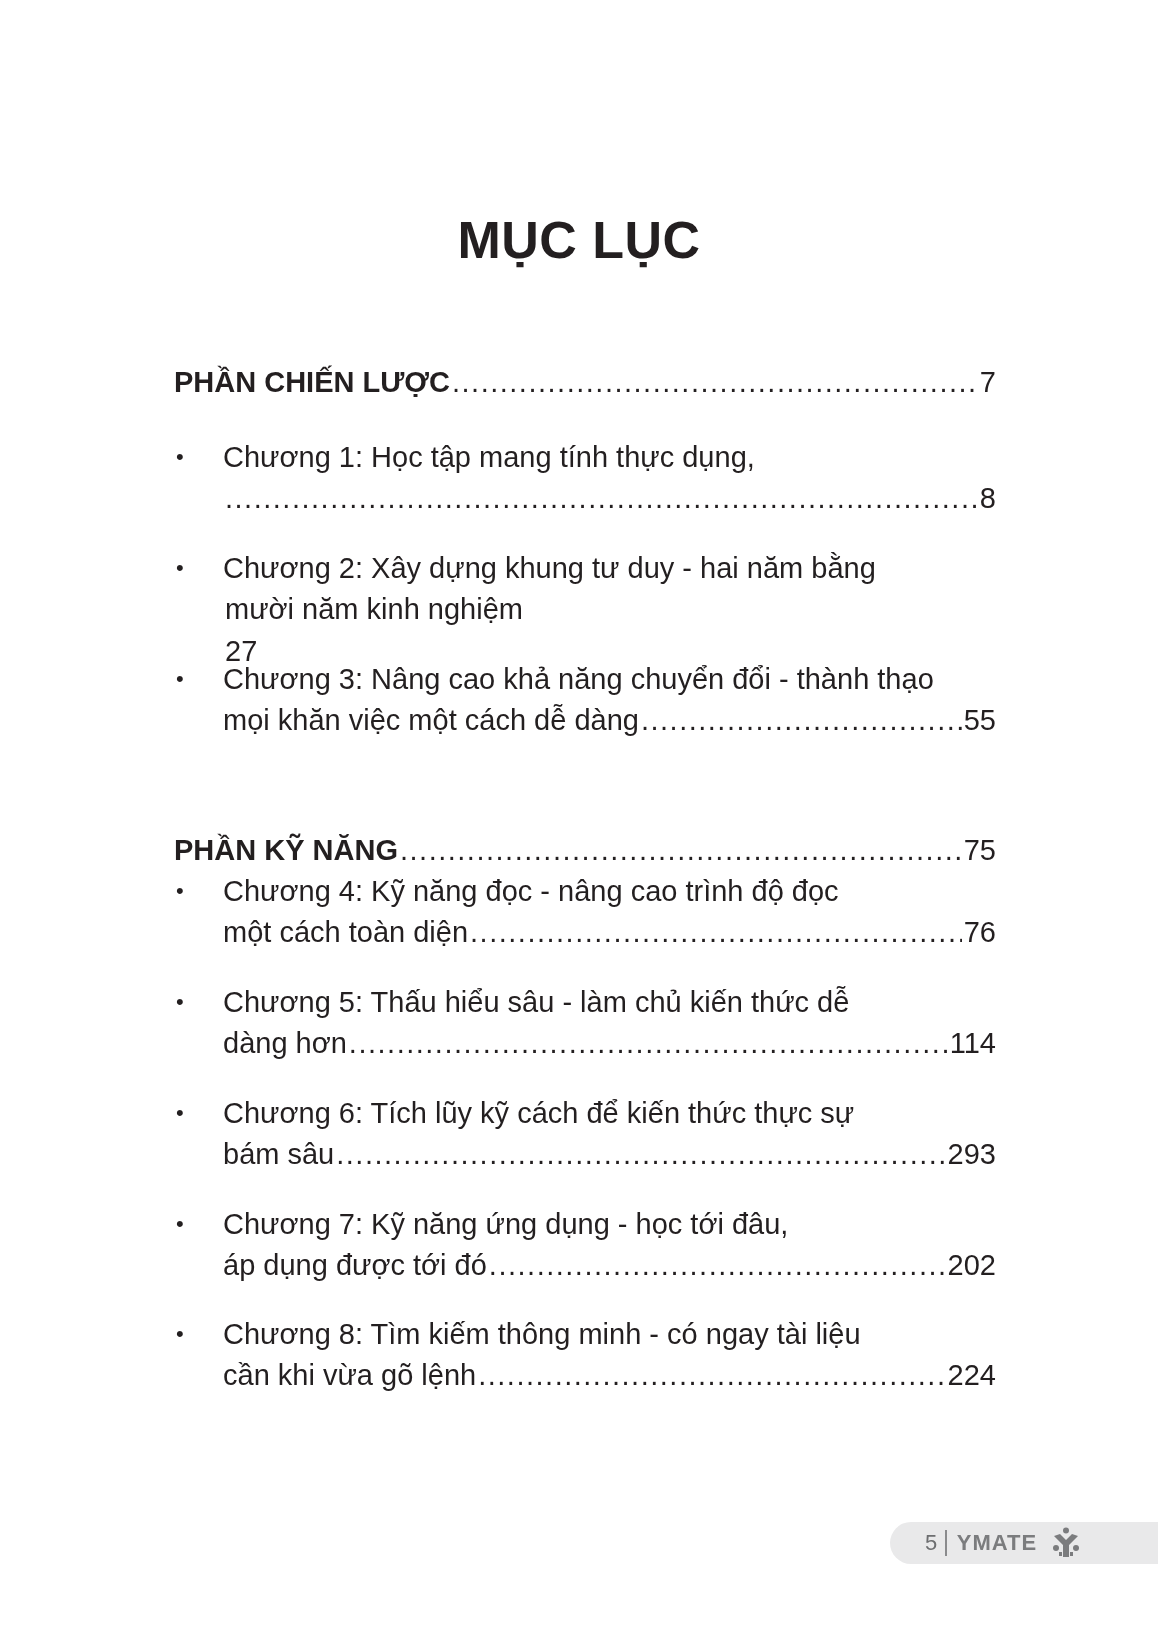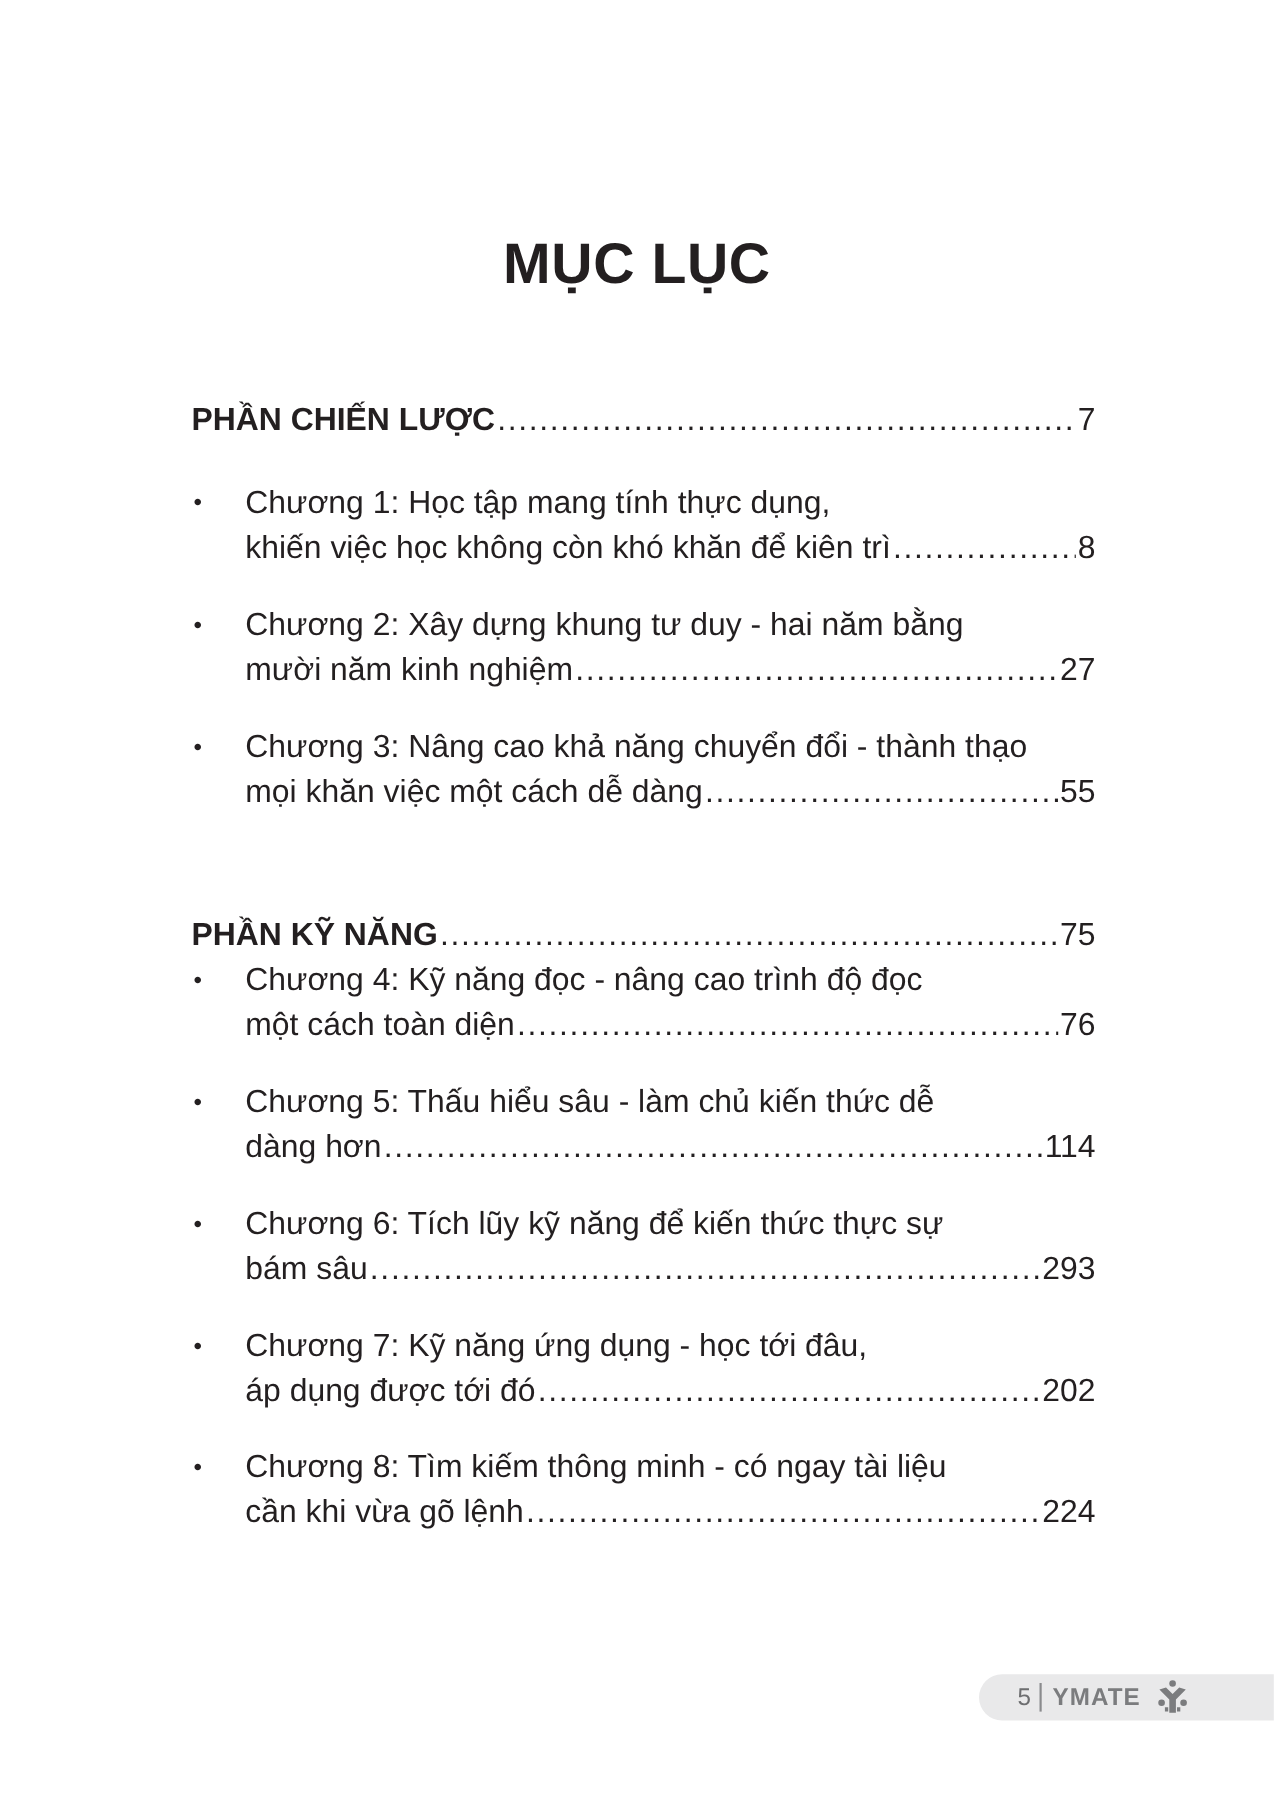--- a/index.html
+++ b/index.html
@@ -52,32 +52,31 @@
     <span class="leader"></span>
     <span class="page">7</span>
   </div>
 
   <div class="chapter" style="top:436px;">
     <span class="bullet">•</span>
     <div class="line" style="top:0;">
         <span>Chương 1: Học tập mang tính thực dụng,</span>
       </div>
     <div class="line" style="top:41px;">
-      <span>khiến việc học không còn khó khăn để kiên trì</span>
       <span class="leader"></span>
       <span class="page">8</span>
     </div>
   </div>
 
   <div class="chapter" style="top:547px;">
     <span class="bullet">•</span>
     <div class="line" style="top:0;">
         <span>Chương 2: Xây dựng khung tư duy - hai năm bằng</span>
       </div>
-    <div class="line" style="top:41px;">
+    <div class="line" style="top:41px;flex-direction:column;">
       <span>mười năm kinh nghiệm</span>
       <span class="leader"></span>
       <span class="page">27</span>
     </div>
   </div>
 
   <div class="chapter" style="top:658px;">
     <span class="bullet">•</span>
     <div class="line" style="top:0;">
         <span>Chương 3: Nâng cao khả năng chuyển đổi - thành thạo</span>
@@ -115,21 +114,21 @@
     <div class="line" style="top:41px;">
       <span>dàng hơn</span>
       <span class="leader"></span>
       <span class="page">114</span>
     </div>
   </div>
 
   <div class="chapter" style="top:1092px;">
     <span class="bullet">•</span>
     <div class="line" style="top:0;">
-        <span>Chương 6: Tích lũy kỹ năng để kiến thức thực sự</span>
+        <span>Chương 6: Tích lũy kỹ cách để kiến thức thực sự</span>
       </div>
     <div class="line" style="top:41px;">
       <span>bám sâu</span>
       <span class="leader"></span>
       <span class="page">293</span>
     </div>
   </div>
 
   <div class="chapter" style="top:1203px;">
     <span class="bullet">•</span>

